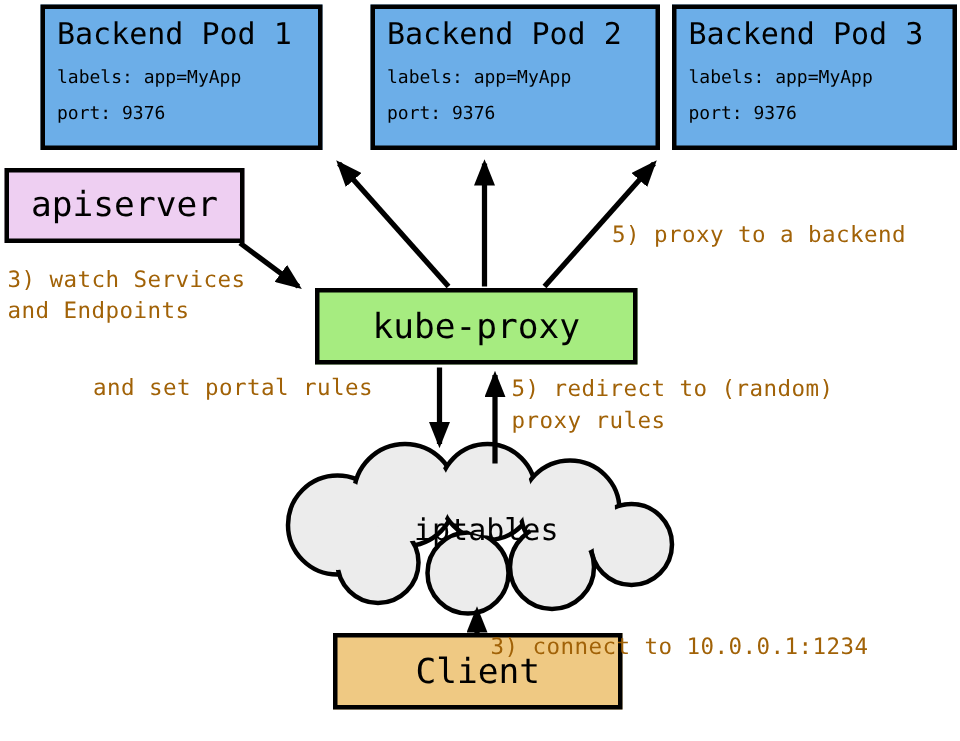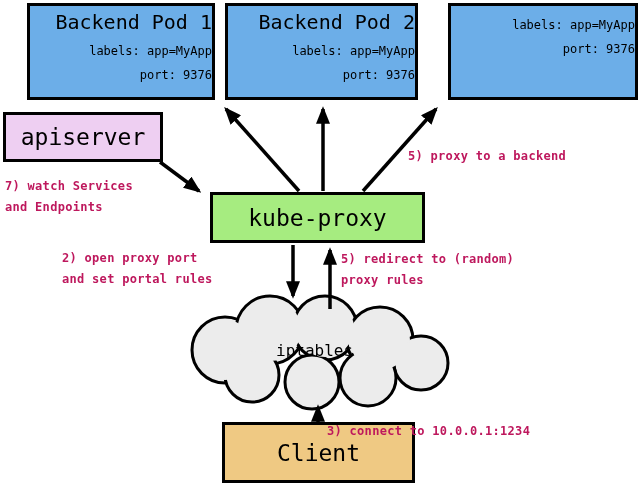--- a/index.html
+++ b/index.html
@@ -5,37 +5,37 @@
   html,body { margin:0; padding:0; background:#fff; }
   .stage {
     position:relative; width:640px; height:494px; background:#ffffff;
     font-family:"DejaVu Sans Mono", monospace; overflow:hidden;
   }
   .layer { position:absolute; left:0; top:0; }
   .box {
     position:absolute; border:3px solid #000; box-sizing:border-box;
     color:#000;
   }
-  .pod { background:var(--pod-fill); padding:3px 0 0 8px;text-align:right; }
+  .pod { background:var(--pod-fill); padding:3px 0 0 8px; }
   .pod-title { font-size:20px; line-height:26px; white-space:nowrap; }
   .pod-line  { font-size:12px; line-height:24px; white-space:nowrap; }
   .pod-line.first { margin-top:4px; }
   .centered {
     display:flex; align-items:center; justify-content:center;
     font-size:23px;
   }
   .apiserver { background:var(--apiserver-fill); }
   .kubeproxy { background:var(--kubeproxy-fill); }
   .client    { background:var(--client-fill); }
   .annotation {
-    position:absolute; font-size:12px; font-weight:bold; line-height:21px;
-    letter-spacing:0.3px; color:#be185d; white-space:nowrap;
+    position:absolute; font-size:15px; font-weight:normal; line-height:21px;
+    letter-spacing:0.3px; color:#a16207; white-space:nowrap;
   }
   .cloud-label {
-    position:absolute; font-size:16px; color:#000; white-space:nowrap;
+    position:absolute; font-size:20px; color:#000; white-space:nowrap;
   }
   .arrow { stroke:#000; stroke-width:3.5; }
   .cloud-stroke { fill:var(--cloud-fill); stroke:#000; stroke-width:3; }
   .cloud-fill   { fill:var(--cloud-fill); }
 </style>
 </head>
 <body>
 
 <div class="stage">
 
@@ -77,52 +77,52 @@
     <line class="arrow" x1="330" y1="309" x2="330" y2="250" marker-end="url(#ah)"></line>
     <line class="arrow" x1="318" y1="441" x2="318" y2="407" marker-end="url(#ah)"></line>
   </svg>
 
   <div class="box pod" style="left:27px; top:3px; width:188px; height:97px;">
     <div class="pod-title">Backend Pod 1</div>
     <div class="pod-line first">labels: app=MyApp</div>
     <div class="pod-line">port: 9376</div>
   </div>
 
-  <div class="box pod" style="left:225px; top:3px; width:193px; height:97px;">
+  <div class="box pod" style="left:247px; top:3px; width:193px; height:97px;">
     <div class="pod-title">Backend Pod 2</div>
     <div class="pod-line first">labels: app=MyApp</div>
     <div class="pod-line">port: 9376</div>
   </div>
 
   <div class="box pod" style="left:448px; top:3px; width:190px; height:97px;">
+    <div class="pod-title">Backend Pod 3</div>
     <div class="pod-line first">labels: app=MyApp</div>
     <div class="pod-line">port: 9376</div>
   </div>
 
   <div class="box centered apiserver" style="left:3px; top:112px; width:160px; height:50px;">
     <span>apiserver</span>
   </div>
 
   <div class="box centered kubeproxy" style="left:210px; top:192px; width:215px; height:51px;">
     <span>kube-proxy</span>
   </div>
 
-  <div class="box centered client" style="left:222px; top:422px; width:193px; height:61px;">
+  <div class="box centered client" style="left:222px; top:422px; width:193px; height:51px;">
     <span>Client</span>
   </div>
 
   <div class="cloud-label" style="left:276px; top:341px;">iptables</div>
 
   <div class="annotation" style="left:5px; top:176px;">
-    <div>7) watch Services</div>
+    <div>3) watch Services</div>
     <div>and Endpoints</div>
   </div>
 
   <div class="annotation" style="left:62px; top:248px;">
-    <div>2) open proxy port</div>
     <div>and set portal rules</div>
   </div>
 
   <div class="annotation" style="left:327px; top:409px;margin-top:12px;">
     <div>3) connect to 10.0.0.1:1234</div>
   </div>
 
   <div class="annotation" style="left:341px; top:249px;">
     <div>5) redirect to (random)</div>
     <div>proxy rules</div>

